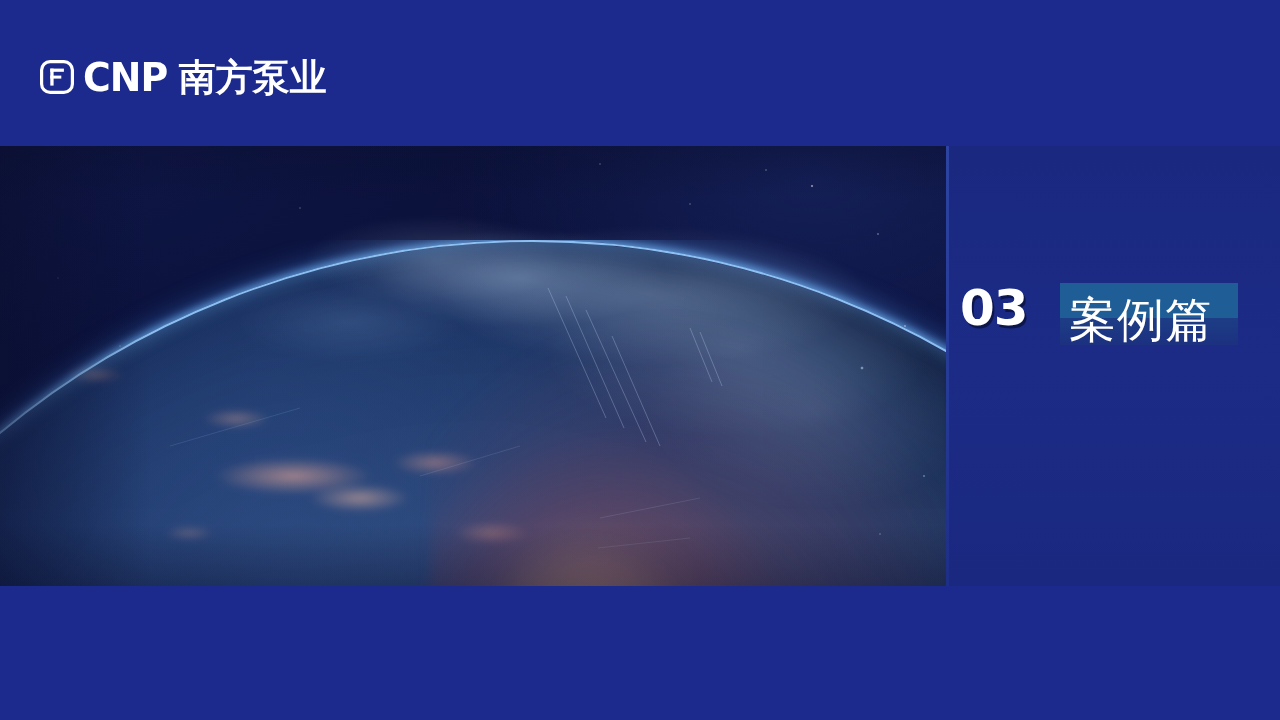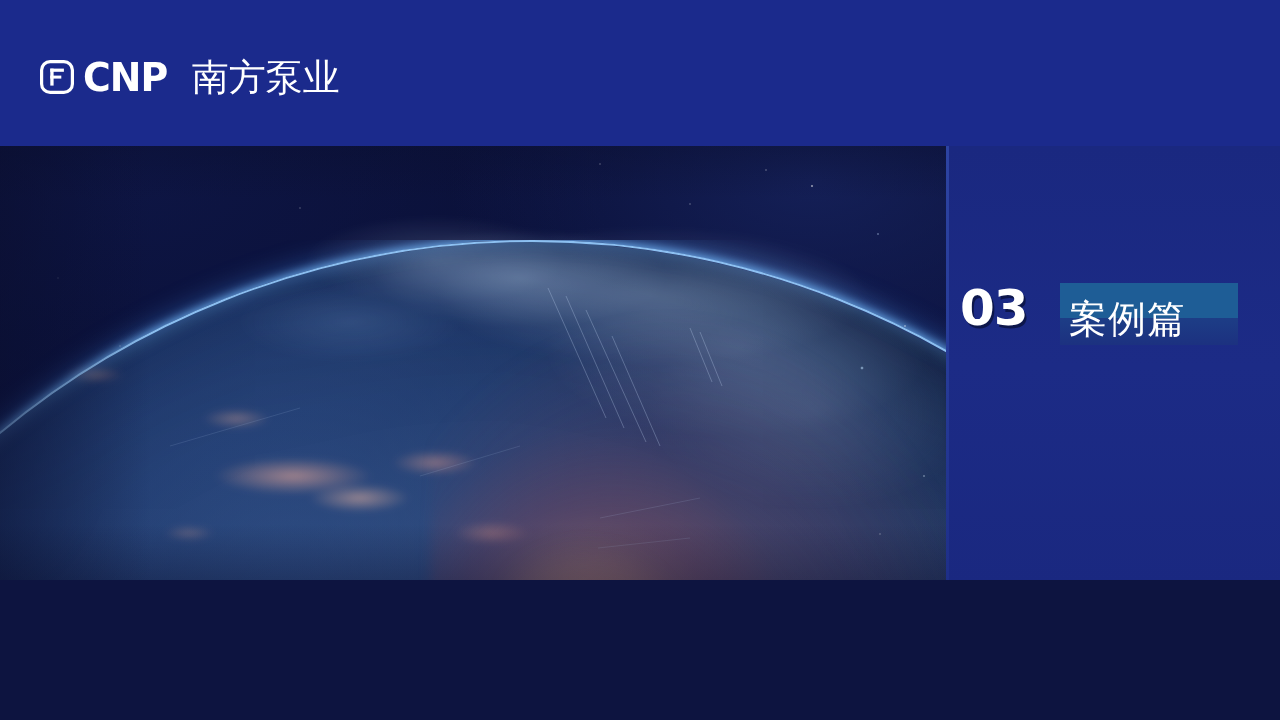--- a/index.html
+++ b/index.html
@@ -11,21 +11,21 @@
   body {
     width: 1280px;
     height: 720px;
     overflow: hidden;
     font-family: "Liberation Sans", "DejaVu Sans", sans-serif;
   }
 
   #slide {
     position: relative;
     width: 1280px;
-    height: 580px;
+    height: 720px;
     background: #1b2a8c;
     overflow: hidden;
   }
 
   
   .header-band {
     position: absolute;
     left: 0; top: 0;
     width: 1280px;
     height: 146px;
@@ -56,25 +56,24 @@
     font-size: 39px;
     letter-spacing: -1.0px;
     color: #ffffff;
     line-height: 1;
     transform: scaleX(0.97);
     transform-origin: left center;
   }
 
   .brand-cn {
     font-family: "DejaVu Sans", "Liberation Sans", sans-serif;
-    font-weight: 400;
+    font-weight: 700;
     font-size: 37px;
     color: #ffffff;
     line-height: 1;
-    margin-left: 13px;
     letter-spacing: 0px;
   }
 
   
   .earth-frame {
     position: absolute;
     left: 0;
     top: 146px;
     width: 946px;
     height: 440px;
@@ -253,21 +252,21 @@
   .section-title {
     position: absolute;
     left: 1069px;
     top: 283px;
     width: 175px;
     height: 72px;
     display: flex;
     align-items: center;
     font-family: "DejaVu Sans", "Liberation Sans", sans-serif;
     font-weight: 400;
-    font-size: 38px;
+    font-size: 47px;
     line-height: 1;
     color: #ffffff;
     letter-spacing: 1px;
     white-space: nowrap;
   }
 
   
   .footer-band {
     position: absolute;
     left: 0;

